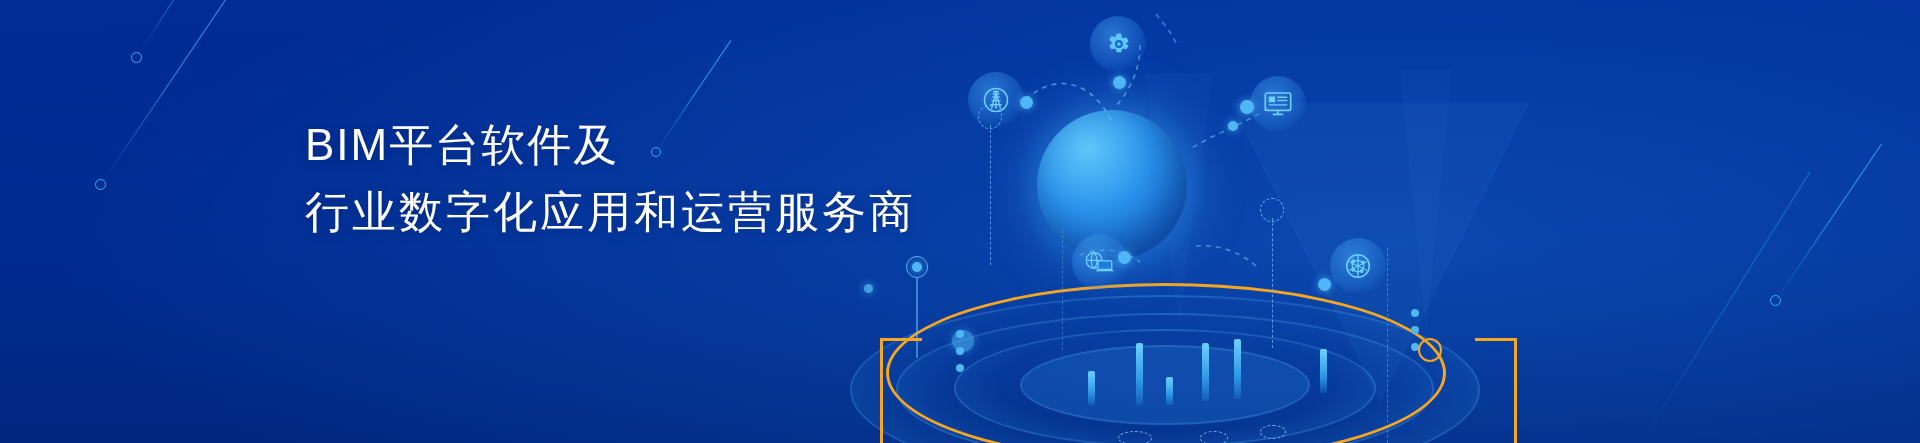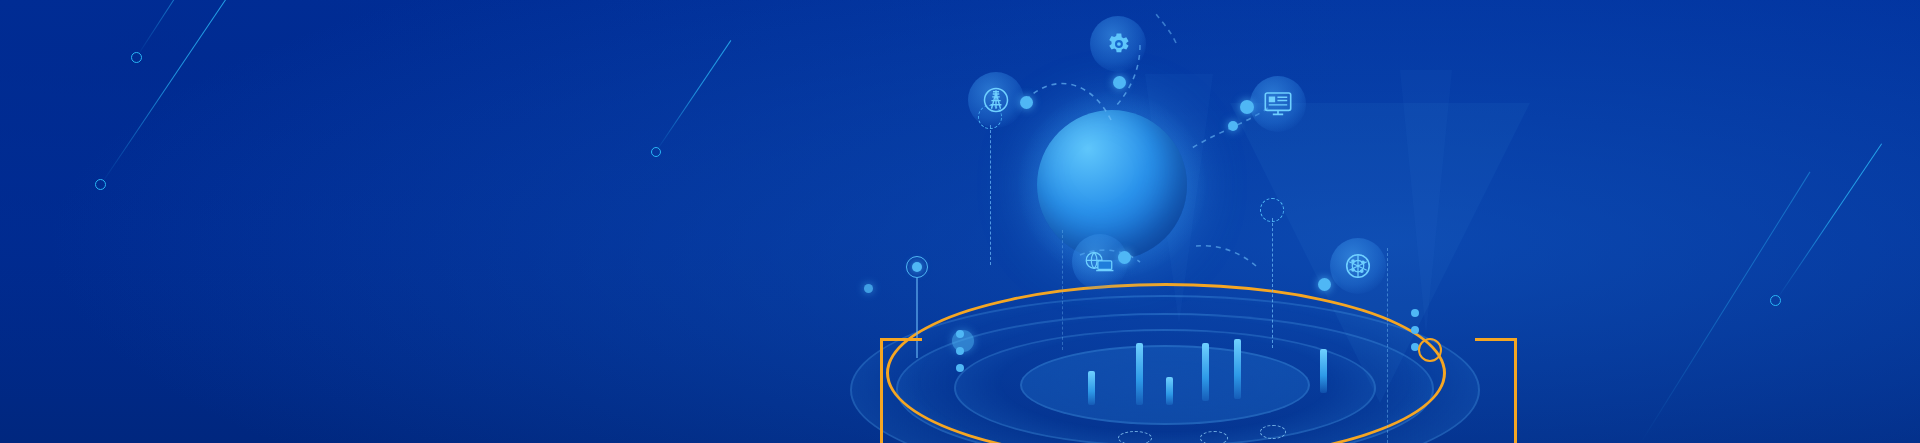--- a/index.html
+++ b/index.html
@@ -131,20 +131,22 @@
 
   <div class="diag" style="left:655px;top:152px;width:135px;transform:rotate(-56deg);opacity:.85;"></div>
   <div class="dotcirc" style="left:651px;top:147px;width:10px;height:10px;"></div>
 
   <div class="diag" style="left:1775px;top:301px;width:190px;transform:rotate(-56deg);opacity:.9;"></div>
   <div class="dotcirc" style="left:1770px;top:295px;width:11px;height:11px;"></div>
 
   <div class="diag" style="left:1640px;top:443px;width:320px;transform:rotate(-58deg);opacity:.45;"></div>
 
   <div class="headline">
+    <div class="l1">BIM平台软件及</div>
+    <div class="l2">行业数字化应用和运营服务商</div>
   </div>
 
   <div class="art">
 
     <div class="beam"></div>
     <div class="beam2"></div>
     <div class="beam3"></div>
 
     <div class="radar">
       <div class="ring r1"></div>

